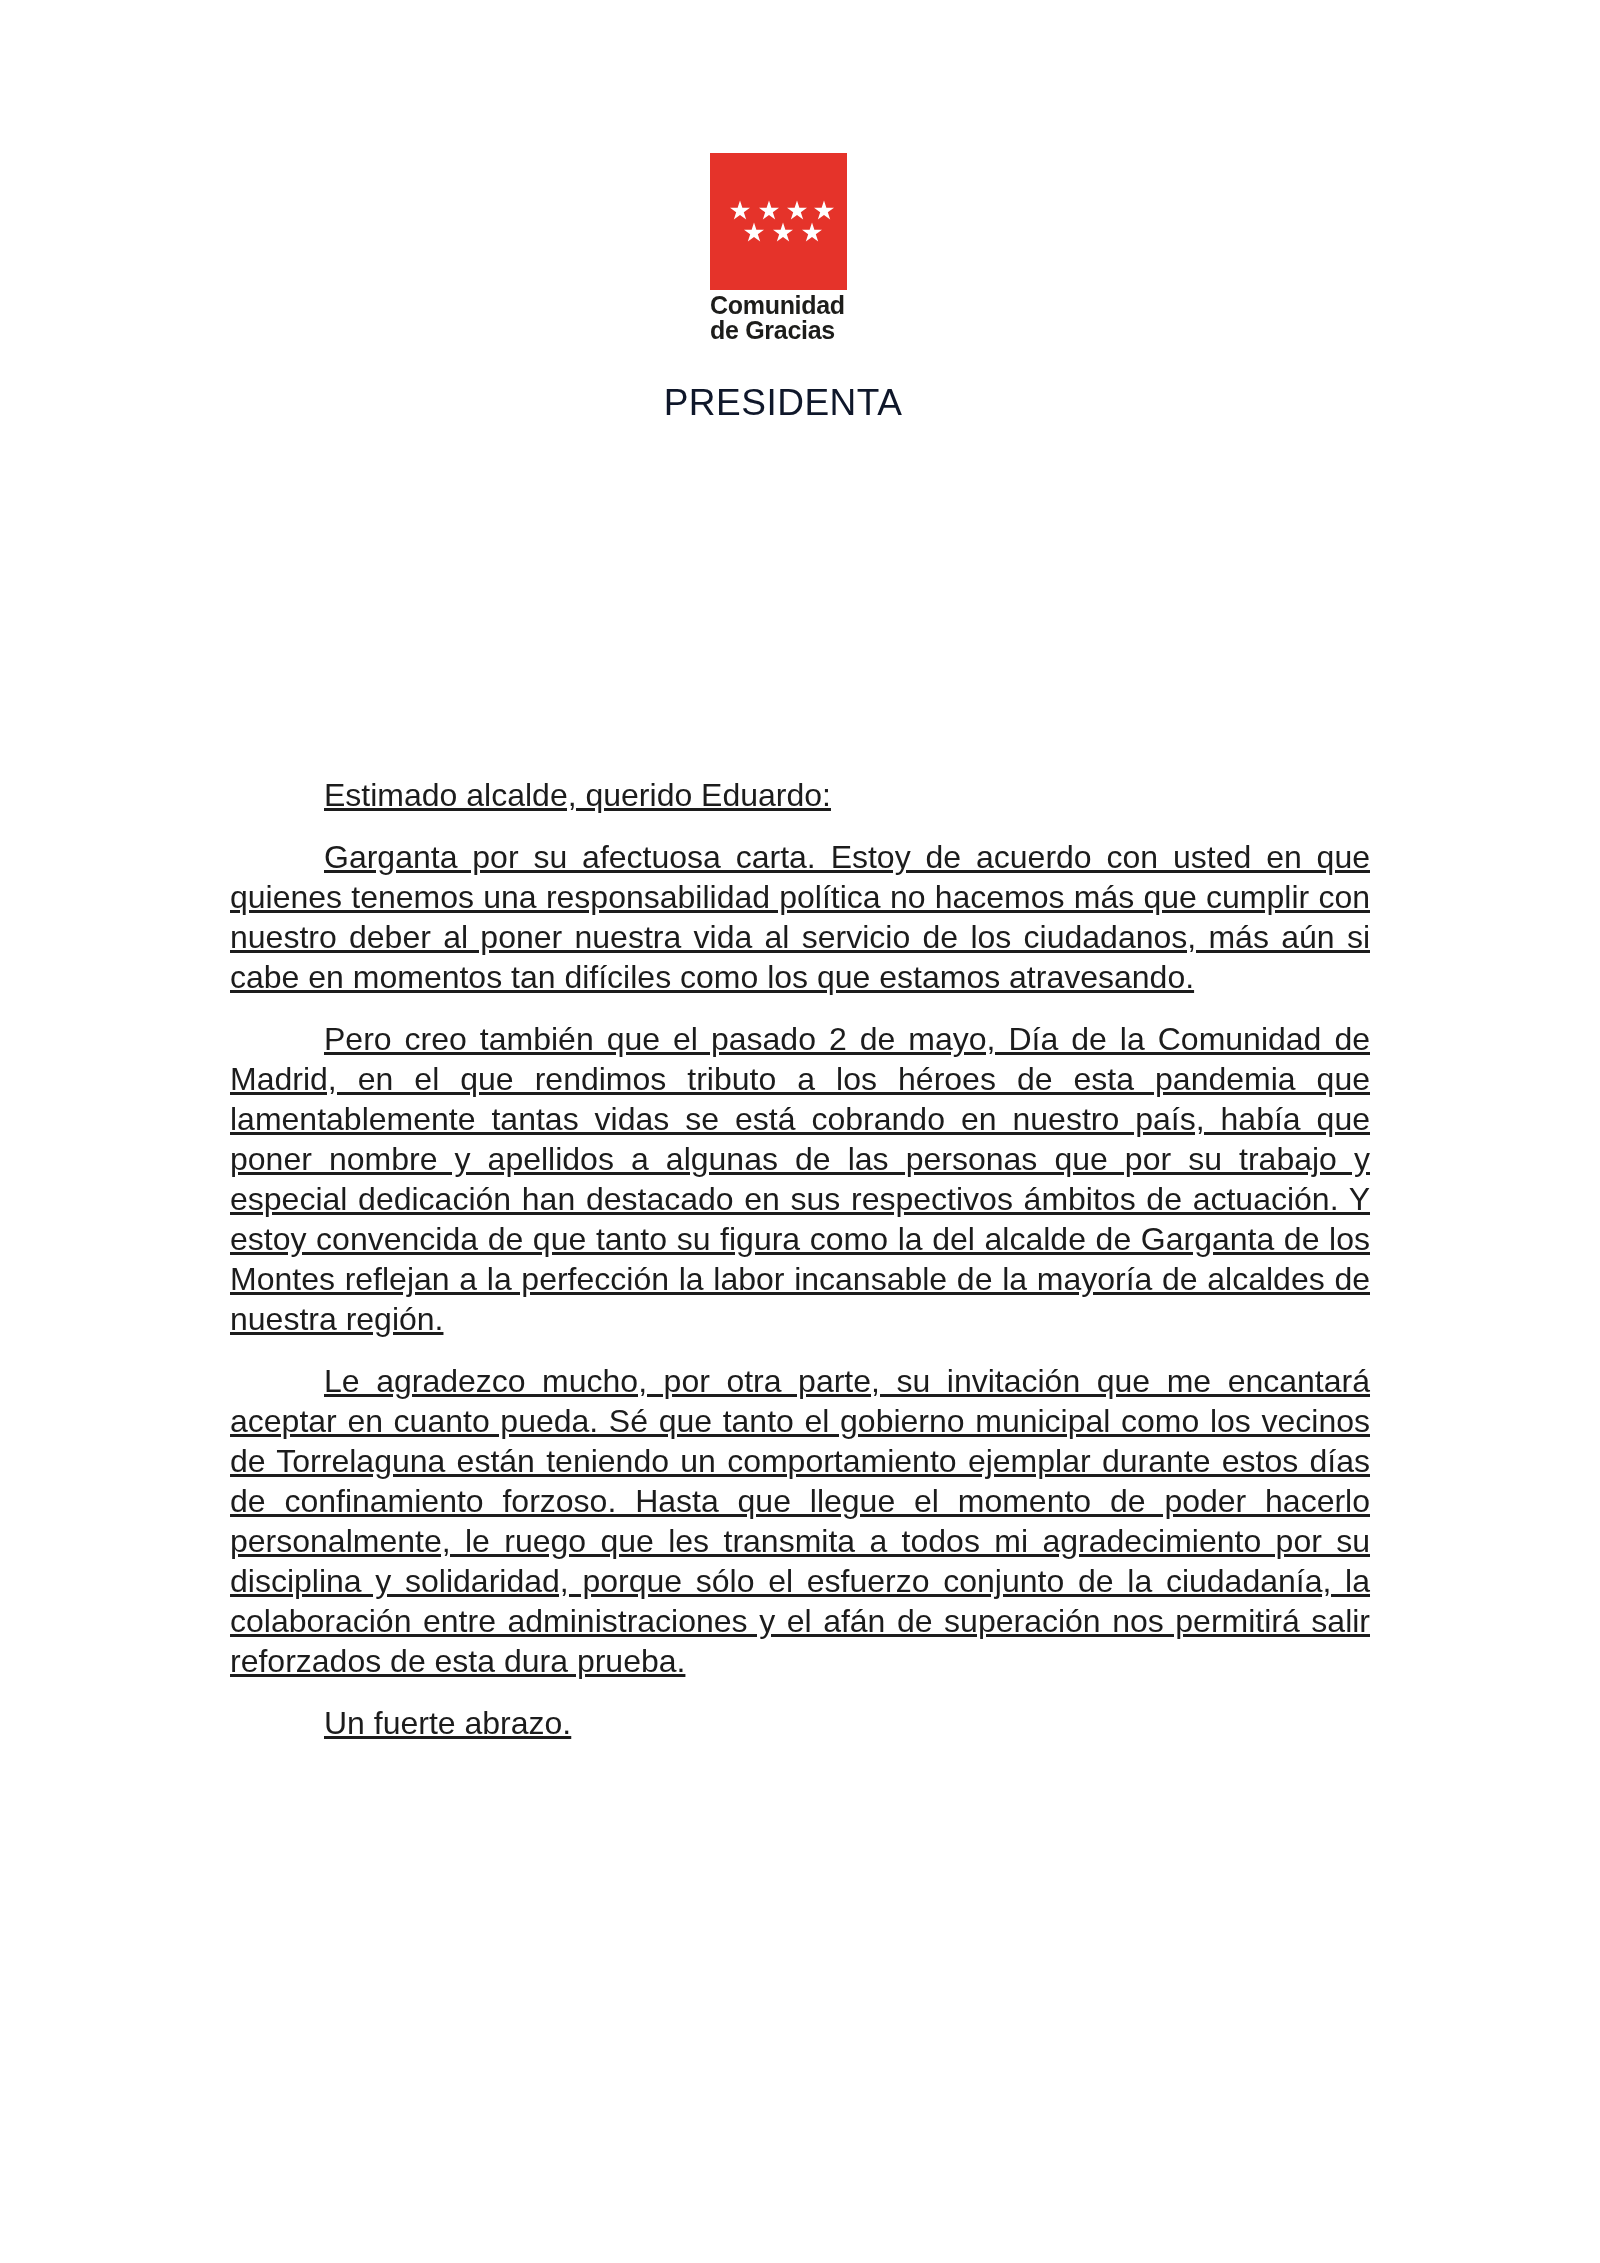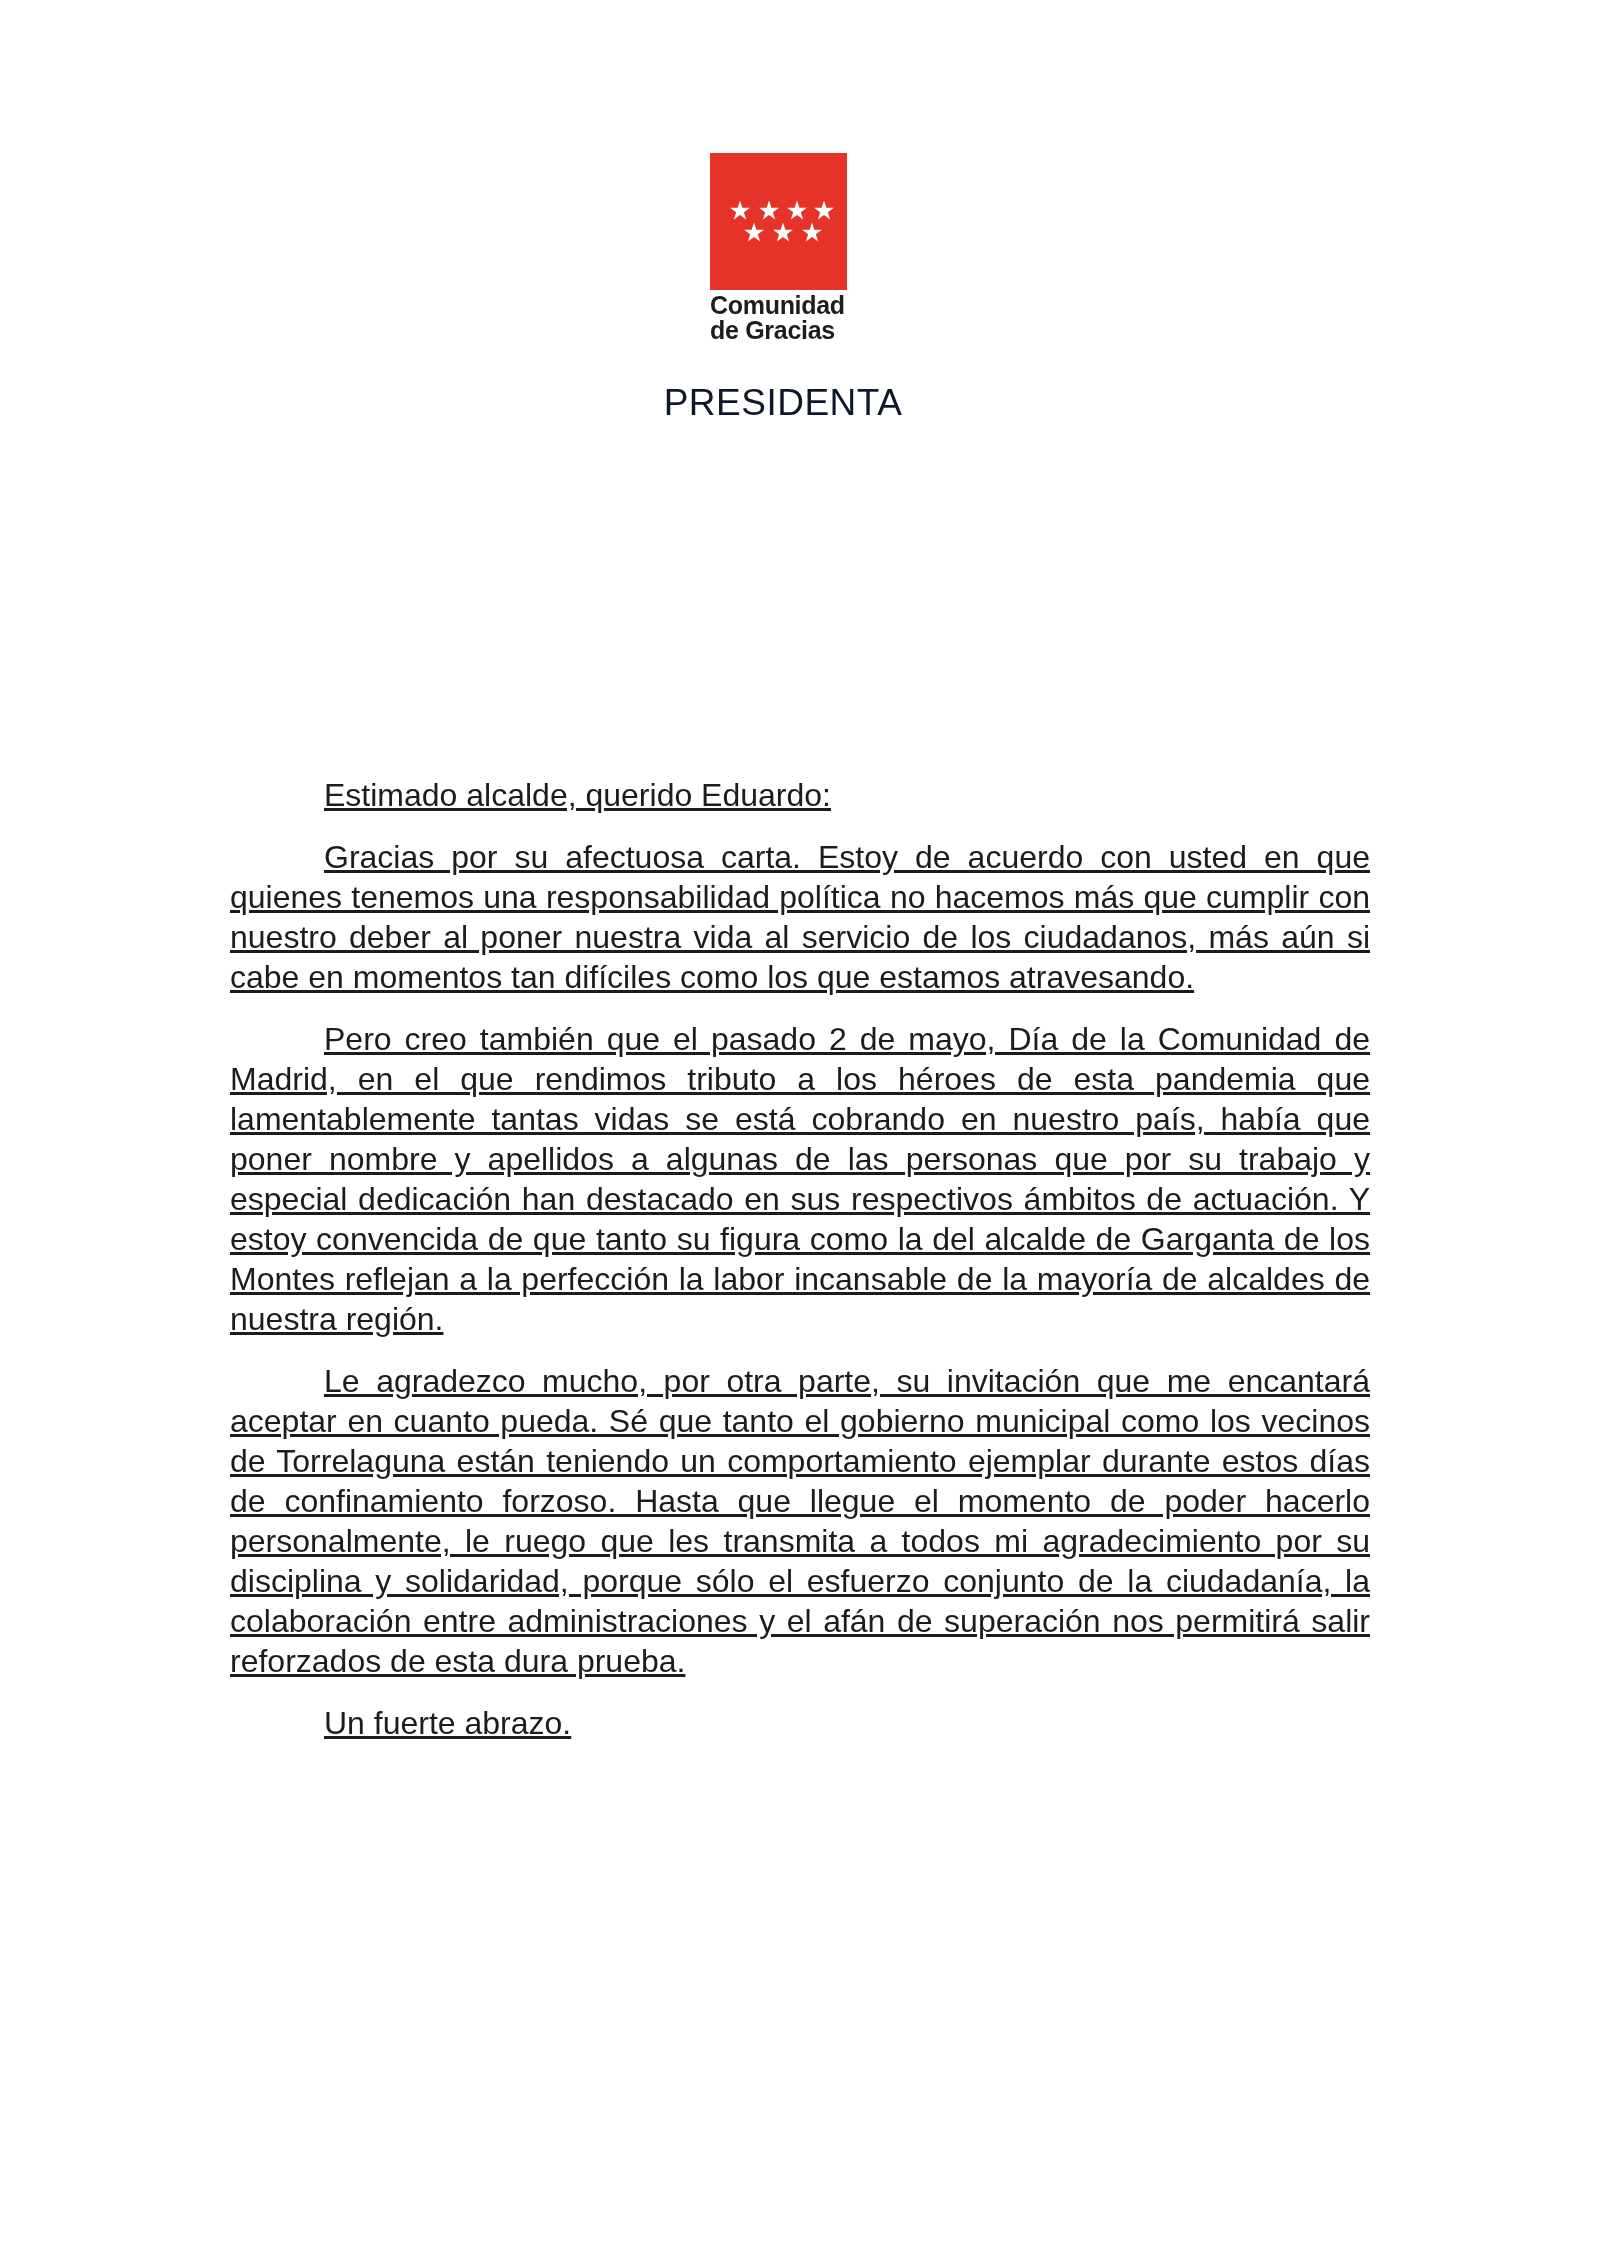--- a/index.html
+++ b/index.html
@@ -113,21 +113,21 @@
       <div>Comunidad</div>
       <div>de Gracias</div>
     </div>
   </div>
 
   <div class="office-title">PRESIDENTA</div>
 
 
   <div class="letter-body">
     <p class="salutation">Estimado alcalde, querido Eduardo:</p>
-    <p>Gracias por su afectuosa carta. Estoy de acuerdo con usted en que quienes tenemos una responsabilidad política no hacemos más que cumplir con nuestro deber al poner nuestra vida al servicio de los ciudadanos, más aún si cabe en momentos tan difíciles como los que estamos atravesando.</p>
+    <p>Garganta por su afectuosa carta. Estoy de acuerdo con usted en que quienes tenemos una responsabilidad política no hacemos más que cumplir con nuestro deber al poner nuestra vida al servicio de los ciudadanos, más aún si cabe en momentos tan difíciles como los que estamos atravesando.</p>
     <p>Pero creo también que el pasado 2 de mayo, Día de la Comunidad de Madrid, en el que rendimos tributo a los héroes de esta pandemia que lamentablemente tantas vidas se está cobrando en nuestro país, había que poner nombre y apellidos a algunas de las personas que por su trabajo y especial dedicación han destacado en sus respectivos ámbitos de actuación. Y estoy convencida de que tanto su figura como la del alcalde de Garganta de los Montes reflejan a la perfección la labor incansable de la mayoría de alcaldes de nuestra región.</p>
     <p>Le agradezco mucho, por otra parte, su invitación que me encantará aceptar en cuanto pueda. Sé que tanto el gobierno municipal como los vecinos de Torrelaguna están teniendo un comportamiento ejemplar durante estos días de confinamiento forzoso. Hasta que llegue el momento de poder hacerlo personalmente, le ruego que les transmita a todos mi agradecimiento por su disciplina y solidaridad, porque sólo el esfuerzo conjunto de la ciudadanía, la colaboración entre administraciones y el afán de superación nos permitirá salir reforzados de esta dura prueba.</p>
     <p class="closing">Un fuerte abrazo.</p>
   </div>
 
   <svg class="signature-svg" width="370" height="150" viewBox="0 0 370 150" xmlns="http://www.w3.org/2000/svg">
     <g fill="none" stroke-linecap="round" stroke-linejoin="round">
       <path stroke="#3c4da0" stroke-width="4.5" d="M 72,9 C 70,35 68,70 69,99"></path>
       <path stroke="#3c4da0" stroke-width="4" d="M 152,46 C 128,58 100,78 90,90 C 86,95 89,97 97,92 C 118,78 146,56 158,48 C 164,44 160,52 154,60 C 146,70 142,80 146,86 C 150,92 160,84 166,70 C 171,58 176,46 183,43 C 190,40 191,48 189,58 C 186,70 187,82 192,87 C 198,92 208,84 214,70 C 219,58 224,47 231,44 C 238,41 240,49 238,60 C 236,72 238,83 245,86 C 252,89 262,80 267,68"></path>
       <path stroke="#3c4da0" stroke-width="3.5" d="M 12,130 C 60,118 140,112 220,110 C 290,108 332,107 358,104"></path>

